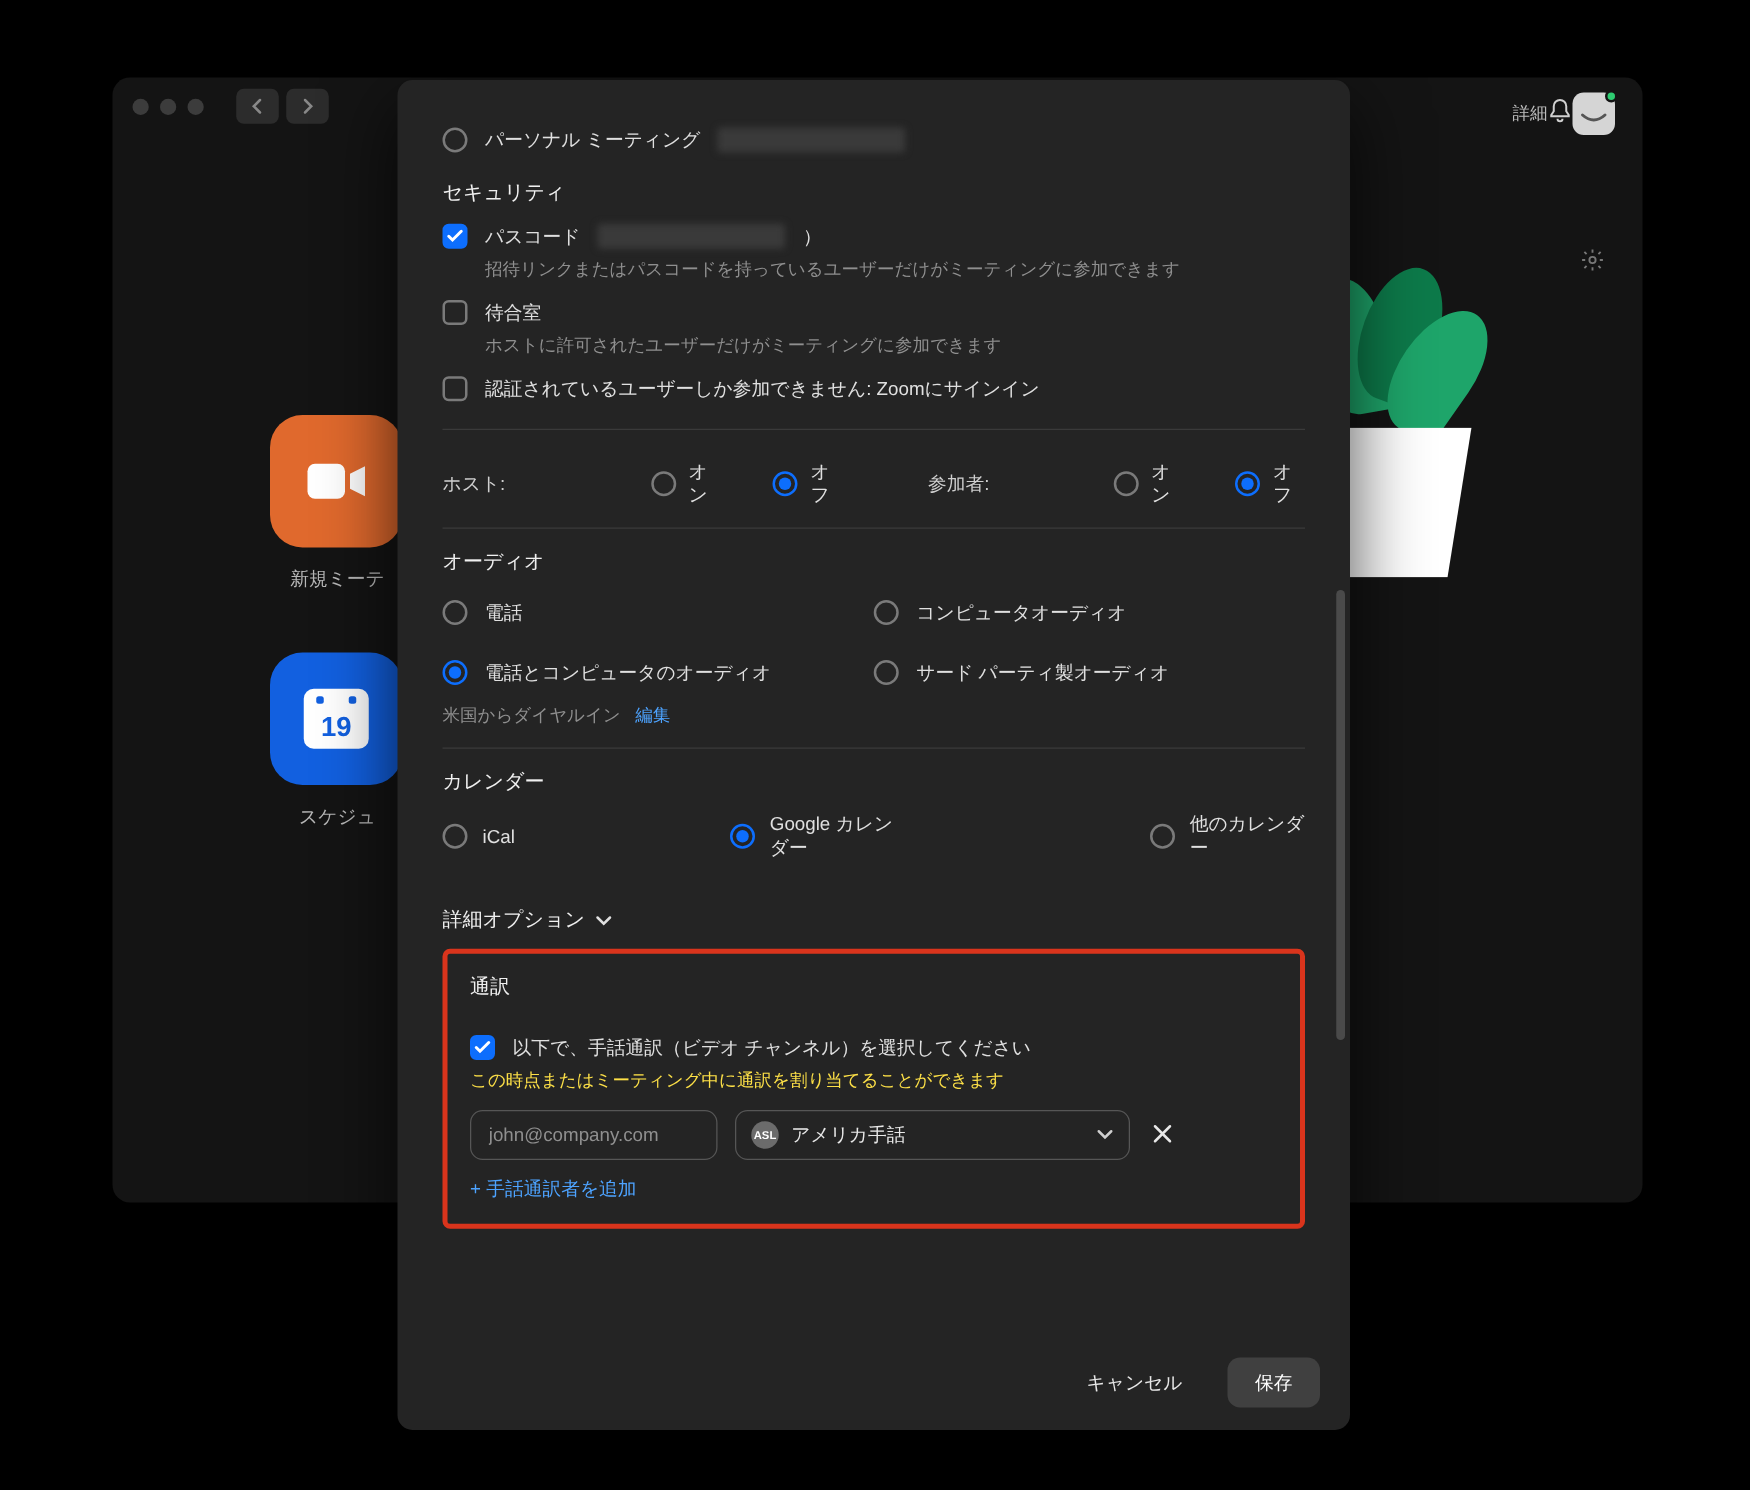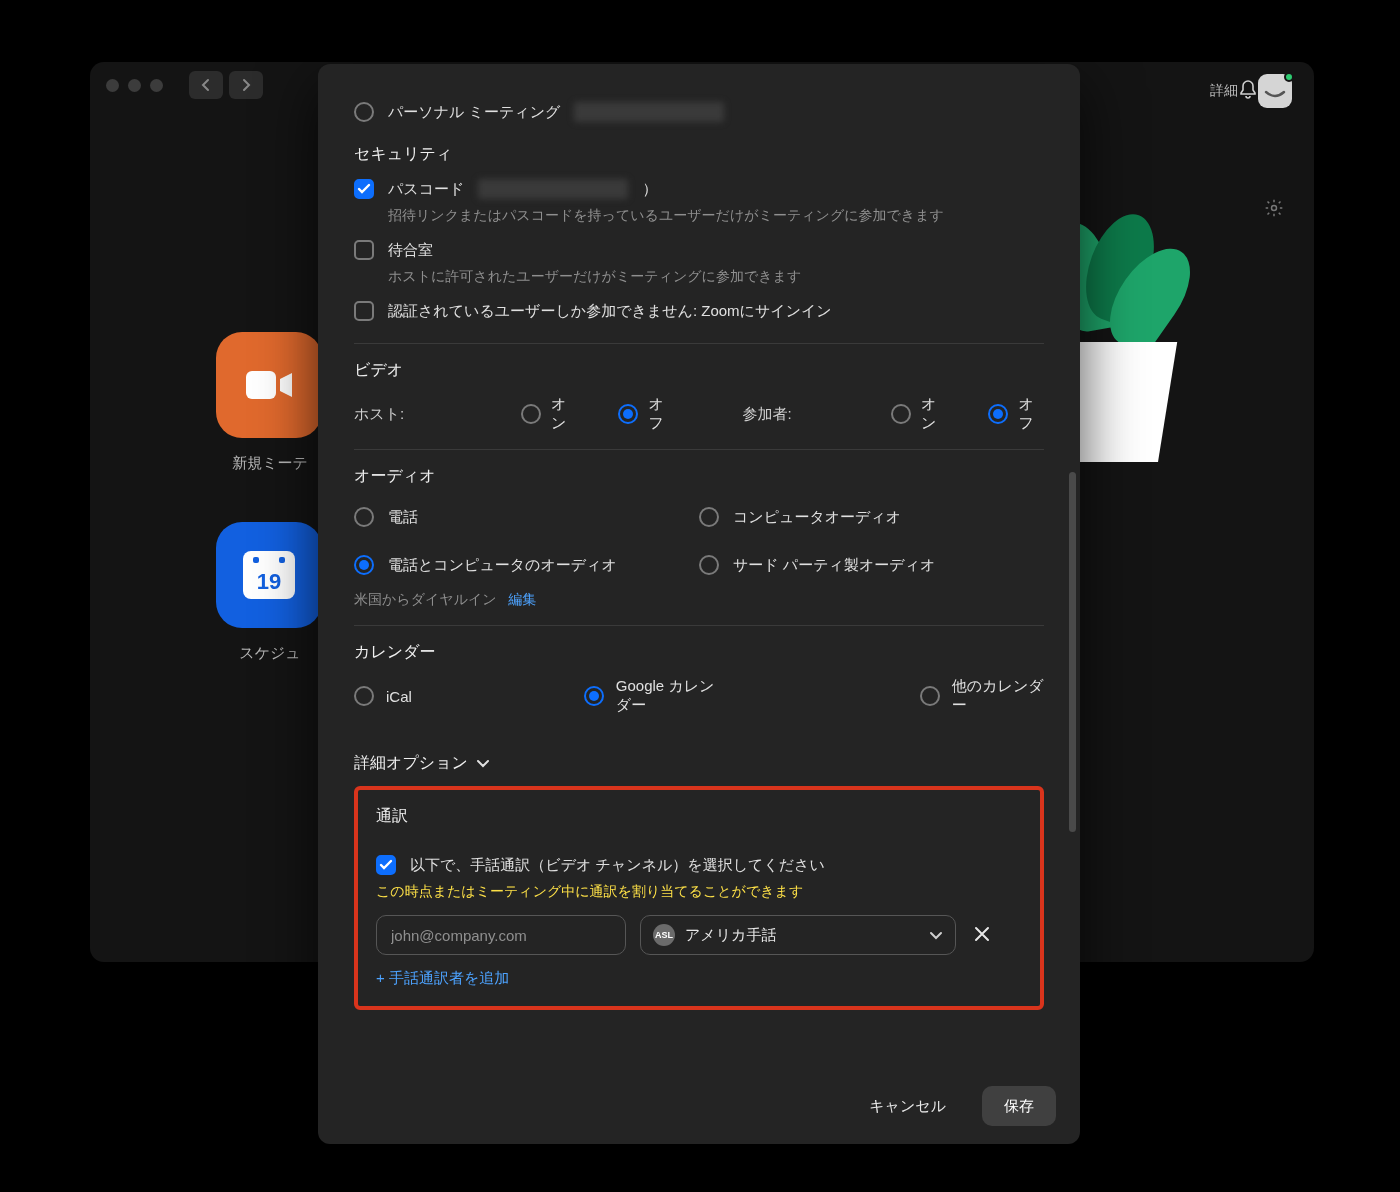--- a/index.html
+++ b/index.html
@@ -170,21 +170,21 @@
     margin-top: 12px;
   }
   .interp-title { color: #f0f0f0; font-size: 16px; margin-bottom: 28px; }
   .interp-sub { color: #fde047; font-size: 14px; margin: 8px 0 14px 0; }
   .interp-row { display: flex; align-items: center; gap: 14px; }
   .input {
     height: 40px; border: 1px solid #565656; background: transparent; border-radius: 10px;
     color: #cfcfcf; padding: 0 14px; font-size: 15px; outline: none;
   }
   .input::placeholder { color: #8f8f8f; }
-  .email-input { width: 250px; }
+  .email-input { width: 198px; }
   .select {
     height: 40px; border: 1px solid #565656; border-radius: 10px; width: 316px;
     display: flex; align-items: center; padding: 0 12px; gap: 10px; cursor: pointer;
   }
   .asl-badge {
     width: 22px; height: 22px; border-radius: 50%; background: #6b6b6b;
     color: #fff; font-size: 9px; font-weight: 700; display: flex; align-items: center; justify-content: center;
   }
   .select-label { flex: 1; color: #e8e8e8; }
   .chev { color: #cfcfcf; }
@@ -306,21 +306,20 @@
 
         <div class="row" style="margin-top:14px;">
           <span class="checkbox">
             
           </span>
           <span>認証されているユーザーしか参加できません: Zoomにサインイン</span>
         </div>
       </div>
 
       <div class="section">
-        <div class="section-title">ビデオ</div>
         <div class="video-grid">
           <span class="video-label">ホスト:</span>
           <div style="width:60px;"></div>
           <div class="radio-pair">
             <span class="radio"></span>
             <span>オン</span>
           </div>
           <div class="radio-pair">
             <span class="radio checked"></span>
             <span>オフ</span>

